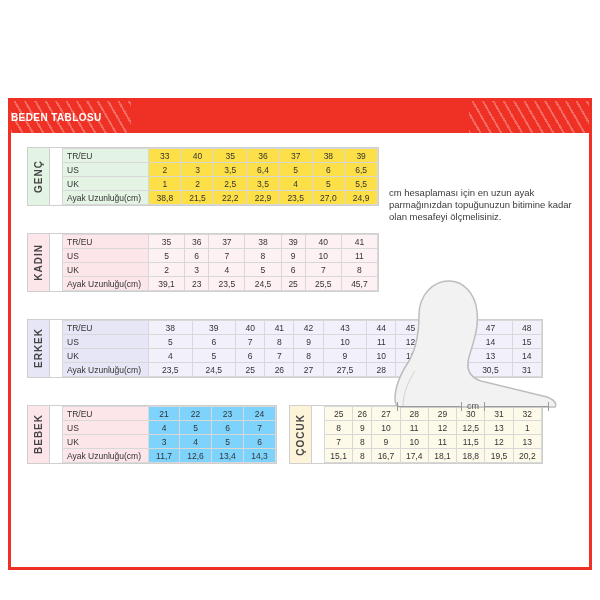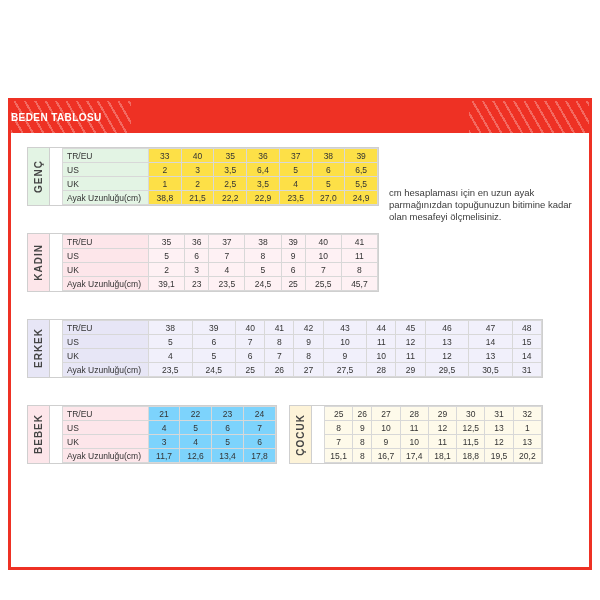--- a/index.html
+++ b/index.html
@@ -372,21 +372,21 @@
               <td>3</td>
               <td>4</td>
               <td>5</td>
               <td>6</td>
             </tr>
             <tr>
               <td class="rowlabel">Ayak Uzunluğu(cm)</td>
               <td>11,7</td>
               <td>12,6</td>
               <td>13,4</td>
-              <td>17,8</td>
+              <td>14,3</td>
             </tr>
           </tbody>
             </table>
         </div>
       </div>
 
       <div class="block t-cocuk" style="left:278px; top:272px; width:254px;">
         <div class="side-label">
           <span>ÇOCUK</span>
         </div>
@@ -433,16 +433,30 @@
               <td>19,5</td>
               <td>20,2</td>
             </tr>
           </tbody>
             </table>
         </div>
       </div>
 
       <div class="note">cm hesaplaması için en uzun ayak parmağınızdan topuğunuzun bitimine kadar olan mesafeyi ölçmelisiniz.</div>
 
+      <div class="foot-wrap">
+        <svg width="190" height="150" viewBox="0 0 190 150">
+          <path d="M60 8 C74 8 86 20 88 38 C90 56 84 70 80 84
+                   C77 95 80 104 92 108 L158 124 C166 127 168 131 166 134
+                   L12 134 C8 134 6 131 6 126 C6 112 12 100 20 88
+                   C28 74 30 58 30 42 C30 22 44 8 60 8 Z" fill="#f2f2f2" stroke="#bdbdbd" stroke-width="1.5" stroke-linejoin="round"></path>
+          <path d="M14 134 C14 122 18 110 26 98" fill="none" stroke="#d3d3d3" stroke-width="1"></path>
+        </svg>
+        <div class="cm-line">
+          <div class="bar"></div>
+          <div class="lbl">cm</div>
+          <div class="bar"></div>
+        </div>
+      </div>
 
     </div>
   </div>
 </div>
 
 </body></html>

